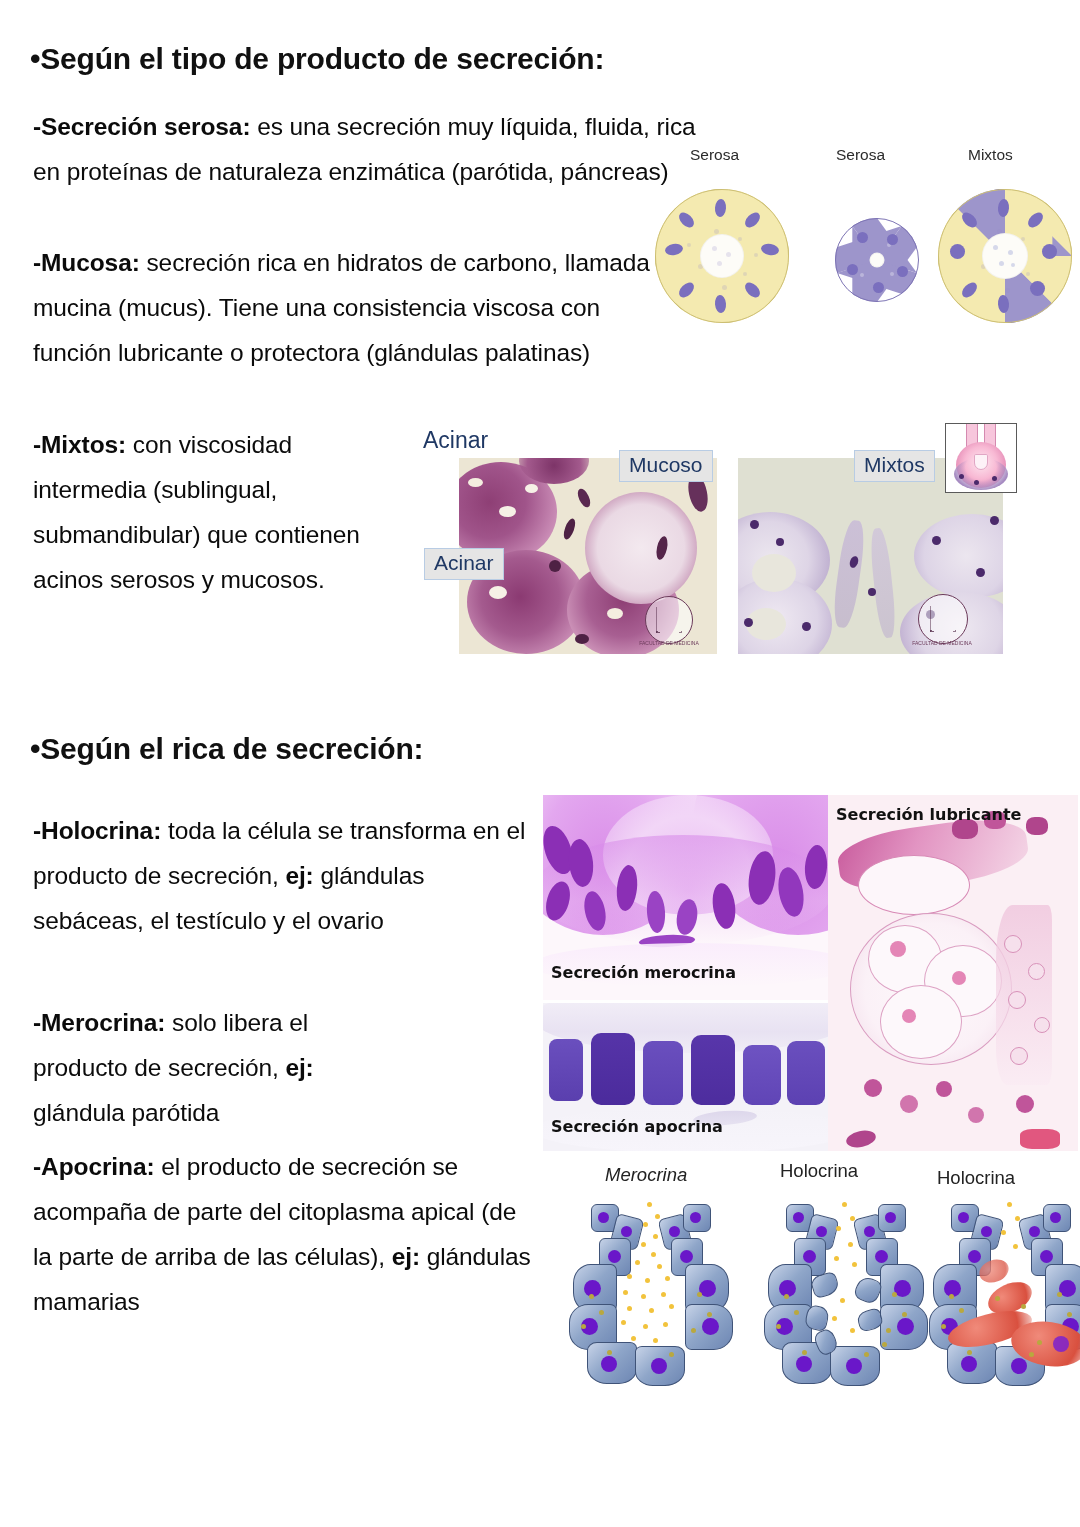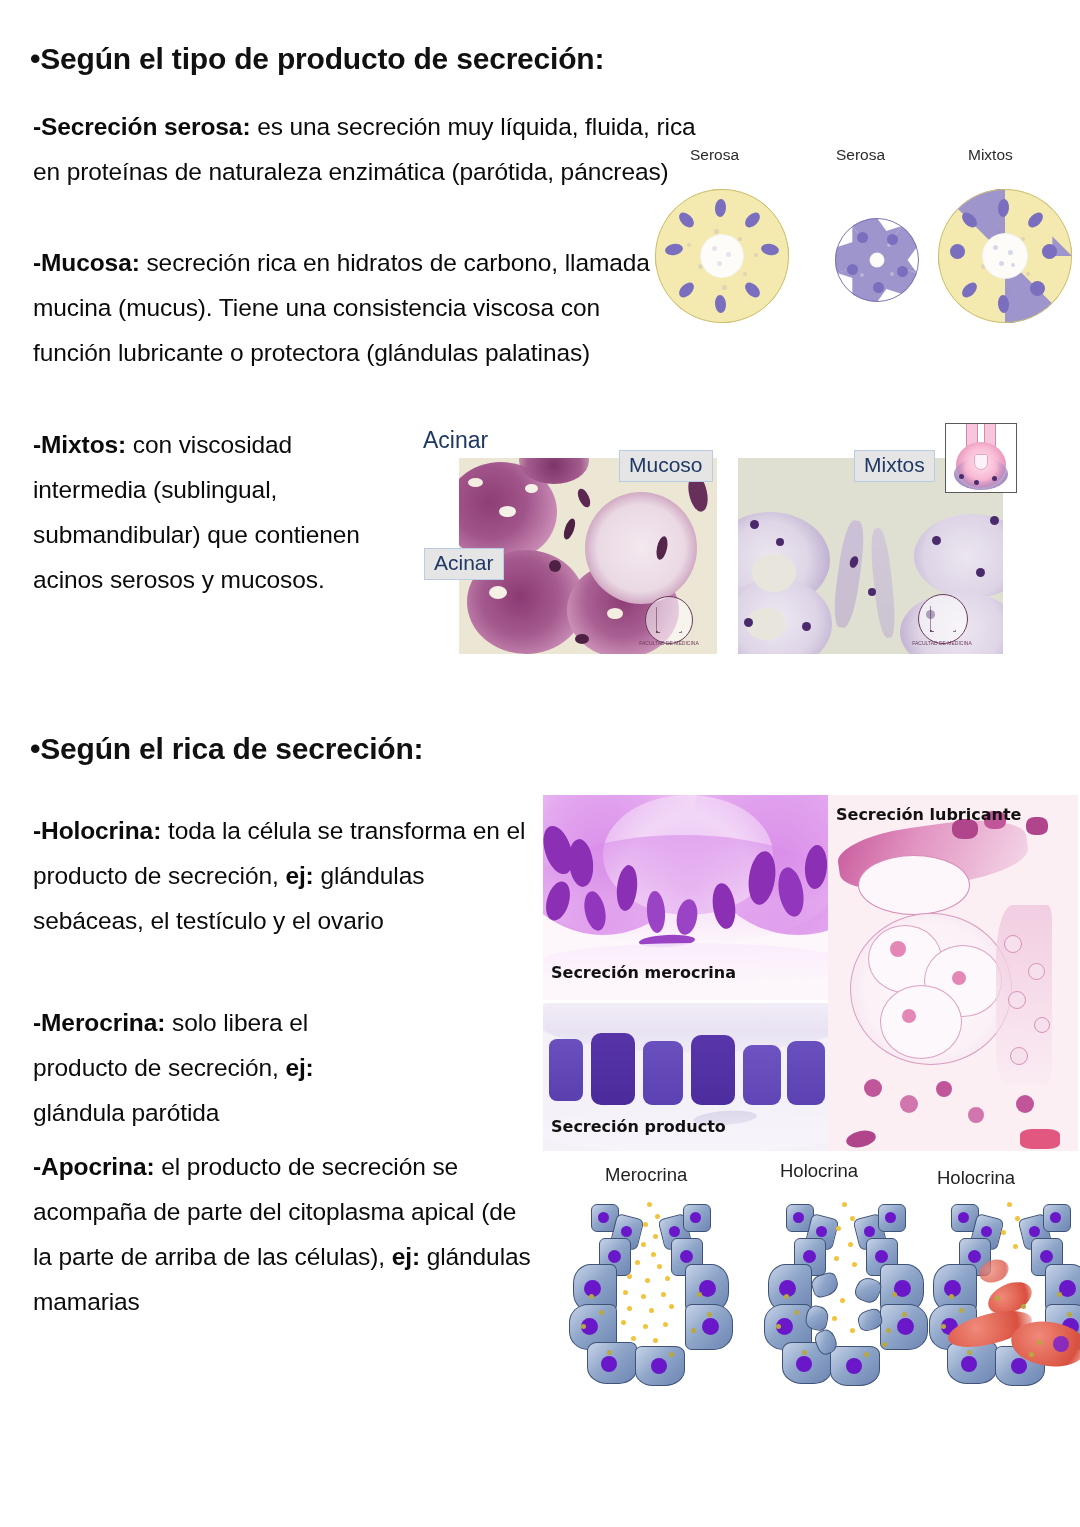--- a/index.html
+++ b/index.html
@@ -390,21 +390,21 @@
 <div class="micro" style="left:543px; top:1003px; width:285px; height:148px; background:#f4f2f8;">
   <div class="blob" style="left:-10px; top:-20px; width:320px; height:70px; background:linear-gradient(180deg, #f7f4fa, #e8e2f2 70%, rgba(232,226,242,.3));"></div>
   <div class="blob" style="left:6px; top:36px; width:34px; height:62px; background:linear-gradient(180deg, #6a4fbe, #5a3fae); border-radius:8px;"></div>
   <div class="blob" style="left:48px; top:30px; width:44px; height:72px; background:linear-gradient(180deg, #5634a8, #4b2b9c); border-radius:10px;"></div>
   <div class="blob" style="left:100px; top:38px; width:40px; height:64px; background:linear-gradient(180deg, #6a4fbe, #5c41b2); border-radius:9px;"></div>
   <div class="blob" style="left:148px; top:32px; width:44px; height:70px; background:linear-gradient(180deg, #5836aa, #4d2d9e); border-radius:10px;"></div>
   <div class="blob" style="left:200px; top:42px; width:38px; height:60px; background:linear-gradient(180deg, #6e53c2, #6045b6); border-radius:9px;"></div>
   <div class="blob" style="left:244px; top:38px; width:38px; height:64px; background:linear-gradient(180deg, #6a4fbe, #5c41b2); border-radius:9px;"></div>
   <div class="blob" style="left:150px; top:108px; width:64px; height:14px; background:#4a2b9a; transform:rotate(-4deg);"></div>
   <div class="blob" style="left:-10px; top:104px; width:320px; height:46px; background:linear-gradient(180deg, rgba(244,242,248,.85), #f7f5fb);"></div>
-  <div class="micro-caption" style="left:8px; top:114px;">Secreción producto</div>
+  <div class="micro-caption" style="left:8px; top:114px;">Secreción apocrina</div>
 </div>
 
 <div class="micro" style="left:828px; top:795px; width:250px; height:356px; background:#fbeff4;">
   <div class="blob" style="left:10px; top:30px; width:190px; height:60px; background:linear-gradient(120deg, #c85a9c 0%, #e294c2 40%, rgba(226,148,194,.25) 100%); transform:rotate(-8deg); border-radius:40%;"></div>
   <div class="blob" style="left:30px; top:60px; width:110px; height:58px; background:#fdf6fa; border:1.5px solid #d88ab6;"></div>
   <div class="blob" style="left:22px; top:118px; width:160px; height:150px; background:radial-gradient(circle at 50% 50%, #fdf8fb 0%, #fbf1f7 60%, #f0d8e6 100%); border:1.2px solid #d99cc0;"></div>
   <div class="blob" style="left:40px; top:130px; width:72px; height:66px; background:#fdf8fb; border:1.2px solid #dda2c4;"></div>
   <div class="blob" style="left:96px; top:150px; width:76px; height:70px; background:#fdf8fb; border:1.2px solid #dda2c4;"></div>
   <div class="blob" style="left:52px; top:190px; width:80px; height:72px; background:#fdf8fb; border:1.2px solid #dda2c4;"></div>
   <div class="blob" style="left:62px; top:146px; width:16px; height:16px; background:#e486b6; border-radius:50%;"></div>
@@ -422,21 +422,21 @@
   <div class="blob" style="left:140px; top:312px; width:16px; height:16px; background:#d175ad; border-radius:50%;"></div>
   <div class="blob" style="left:188px; top:300px; width:18px; height:18px; background:#c0559a; border-radius:50%;"></div>
   <div class="blob" style="left:18px; top:336px; width:30px; height:16px; background:#b0458c; transform:rotate(-12deg);"></div>
   <div class="blob" style="left:192px; top:334px; width:40px; height:20px; background:#e1577f; border-radius:30%;"></div>
   <div class="blob" style="left:124px; top:24px; width:26px; height:20px; background:#b0458c; border-radius:40%;"></div>
   <div class="blob" style="left:156px; top:16px; width:22px; height:18px; background:#c0559a; border-radius:40%;"></div>
   <div class="blob" style="left:198px; top:22px; width:22px; height:18px; background:#b0458c; border-radius:40%;"></div>
   <div class="micro-caption" style="left:8px; top:10px;">Secreción lubricante</div>
 </div>
 
-<div class="gland-label" style="left:605px; top:1164px;">Merocrina</div>
+<div class="gland-label" style="left:605px; top:1164px;font-style:italic;">Merocrina</div>
 <div class="gland-label" style="left:780px; top:1160px;">Holocrina</div>
 <div class="gland-label" style="left:937px; top:1167px;">Holocrina</div>
 
 <div class="gland" style="left:565px; top:1200px; width:170px; height:180px;">
   <div class="gcell" style="left:26px; top:4px; width:26px; height:26px;"></div>
   <div class="gnuc" style="left:33px; top:12px; width:11px; height:11px;"></div>
   <div class="gcell" style="left:48px; top:16px; width:26px; height:30px; transform:rotate(14deg);"></div>
   <div class="gnuc" style="left:56px; top:26px; width:11px; height:11px;"></div>
   <div class="gcell" style="left:96px; top:16px; width:26px; height:30px; transform:rotate(-14deg);"></div>
   <div class="gnuc" style="left:104px; top:26px; width:11px; height:11px;"></div>

